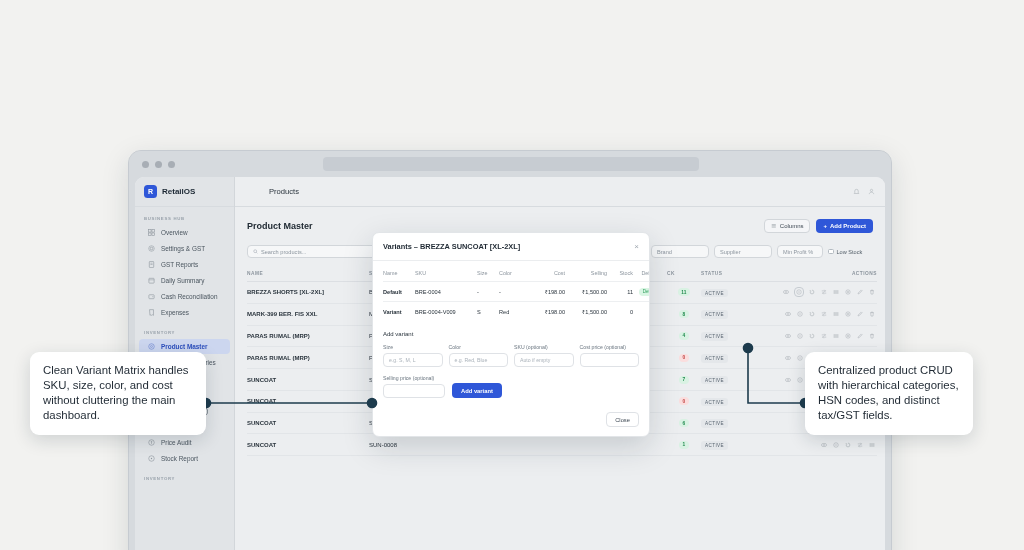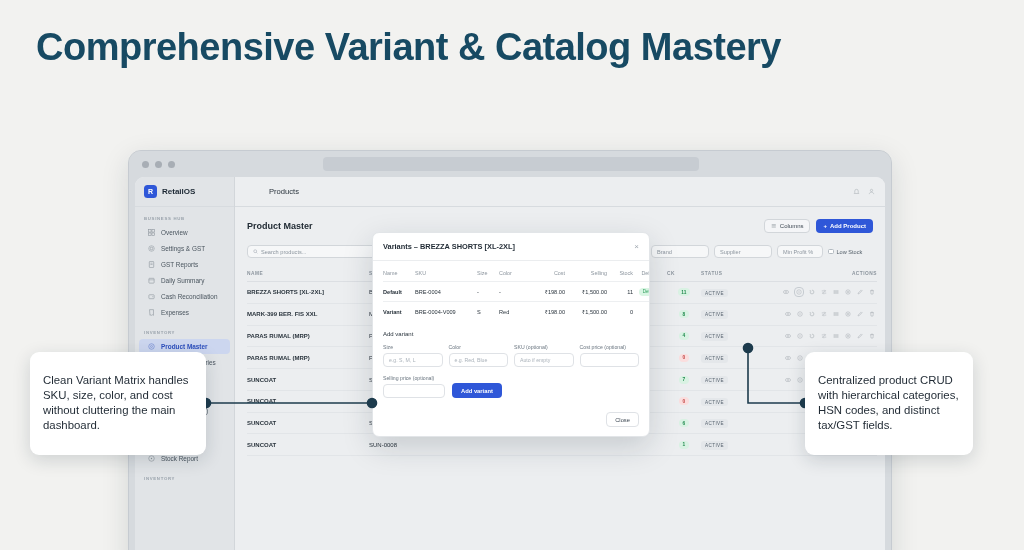--- a/index.html
+++ b/index.html
@@ -197,33 +197,32 @@
   .modal-foot { display: flex; justify-content: flex-end; padding: 6px 10px 9px 10px; }
   .btn-close {
     font-size: 5.8px; color: #3c4752; background: #fff;
     border: 1px solid #dfe2e6; border-radius: 4px; padding: 3.5px 8px;
   }
 
   
   .callout {
     position: absolute; background: #fff; border-radius: 9px;
     box-shadow: 0 5px 18px rgba(20,35,50,.16);
-    padding: 21px 13px; font-size: 11.4px; line-height: 1.33; color: #1f2933;
+    padding: 11px 13px; font-size: 11.4px; line-height: 1.33; color: #1f2933;
   }
   .callout.left  { left: 30px;  top: 352px; width: 176px; }
   .callout.right { left: 805px; top: 352px; width: 168px; }
   .conn { position: absolute; stroke: #1d3b4d; stroke-width: 1.6; fill: none; }
   .knob { fill: #1d3b4d; }
 </style>
 </head>
 <body>
 
 <div id="stage">
 
-  <div class="headline">Comprehensive Variant &amp; Catalog Mastery</div>
 
   <div class="window">
 
     <div class="titlebar">
       <div class="dots">
         <span class="dot"></span>
         <span class="dot"></span>
         <span class="dot"></span>
       </div>
       <div class="urlbar"></div>
@@ -884,21 +883,21 @@
             </tbody>
           </table>
 
         </div>
       </div>
     </div>
   </div>
 
   <div class="modal">
     <div class="modal-head">
-      <span class="modal-title">Variants – BREZZA SHORTS [XL-2XL]</span>
+      <span class="modal-title">Variants – BREZZA SUNCOAT [XL-2XL]</span>
       <span class="modal-x">×</span>
     </div>
     <div class="modal-body">
       <table class="vtbl">
         <thead>
           <tr>
             <th class="v-name">Name</th>
             <th class="v-sku">SKU</th>
             <th class="v-size">Size</th>
             <th class="v-color">Color</th>

